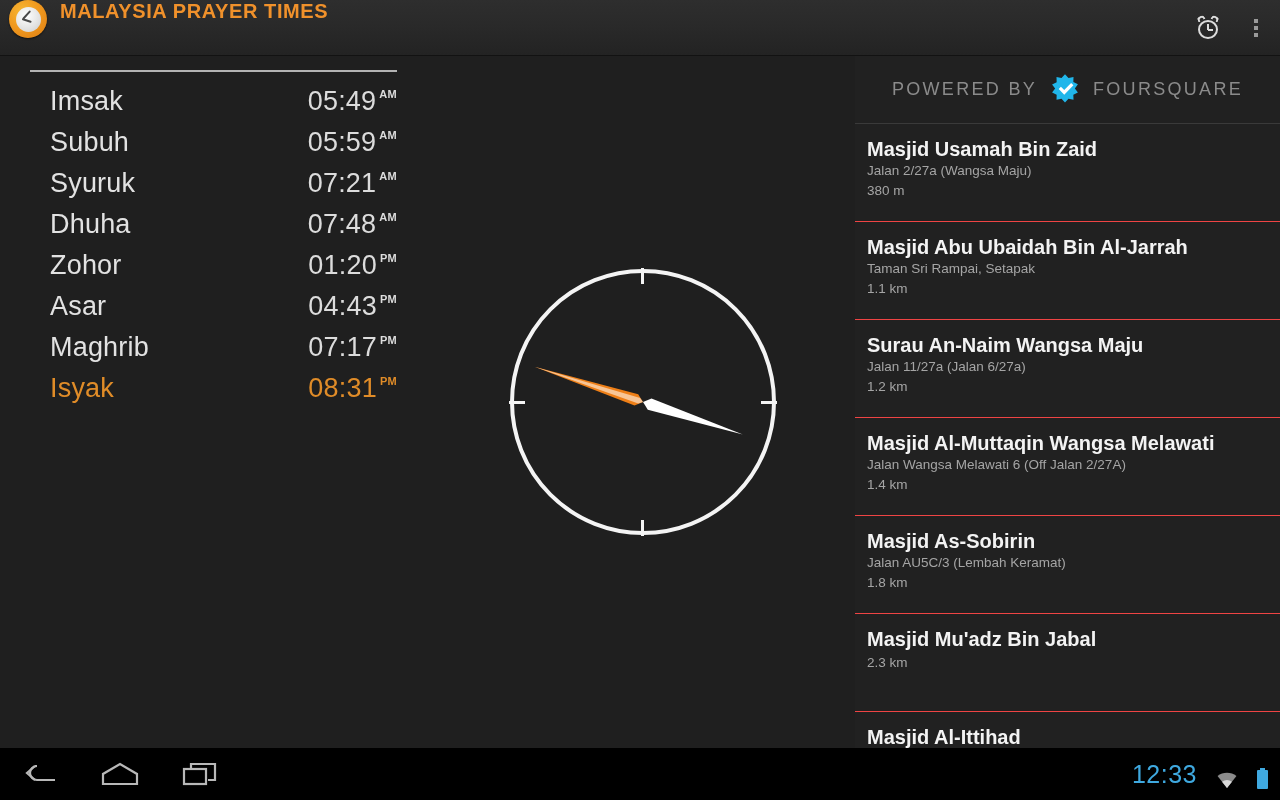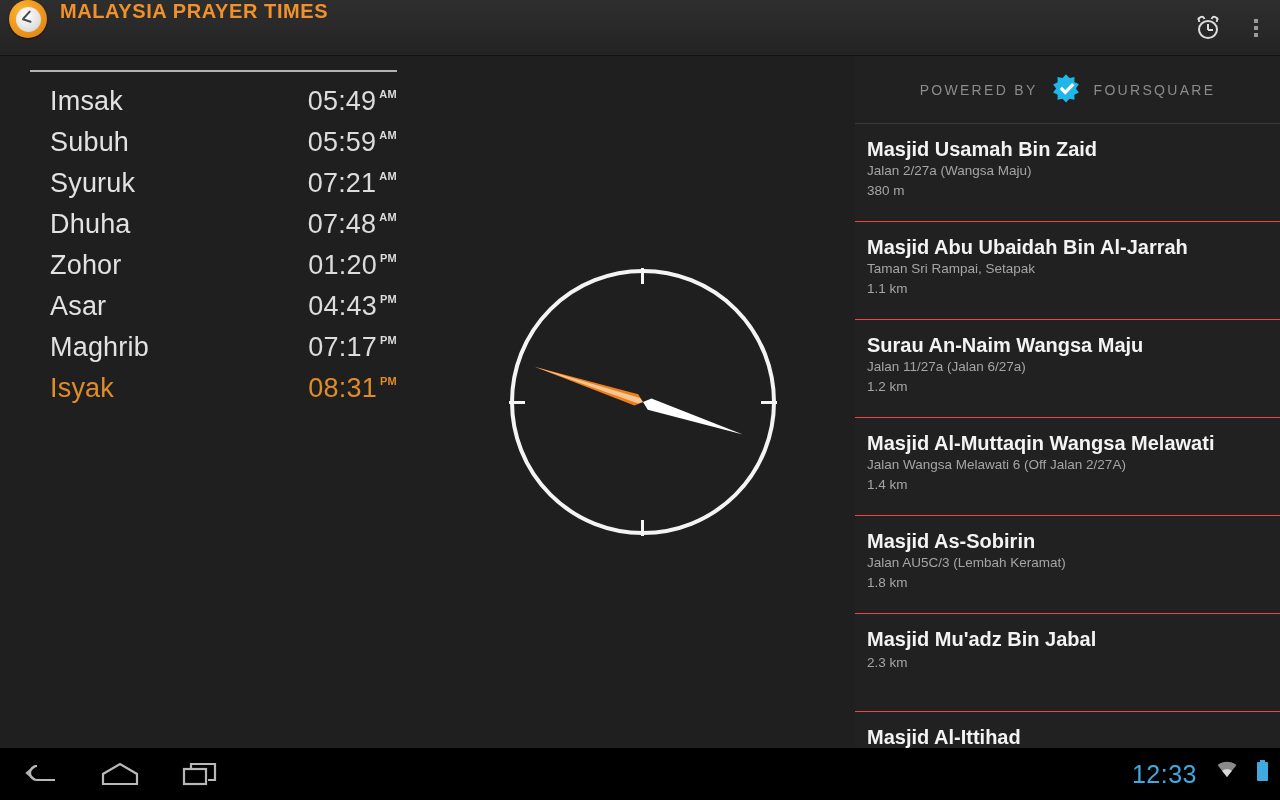--- a/index.html
+++ b/index.html
@@ -137,39 +137,39 @@
 
   
   .right-pane {
     position:absolute; left:855px; top:0; width:425px; height:692px;
     background:#212121; overflow:hidden;
   }
   .fsq-header {
     height:68px; display:flex; align-items:center; justify-content:center; gap:11px;
     border-bottom:1px solid #3a3a3a;
   }
-  .fsq-txt { font-size:14px; color:#8b8b8b; letter-spacing:2.3px; font-weight:normal; }
+  .fsq-txt { font-size:18px; color:#8b8b8b; letter-spacing:2.3px; font-weight:normal; }
   .fsq-logo { width:34px; height:34px; flex:0 0 auto; }
   .venue {
     padding:13px 0 12px 12px; border-bottom:1px solid #ef4444;
     min-height:98px;
   }
   .venue-name { font-size:20px; font-weight:bold; color:#f3f3f3; line-height:1.25; }
   .venue-addr { font-size:13.5px; color:#a5a5a5; margin-top:0; line-height:1.3; }
   .venue-dist { font-size:13.5px; color:#a5a5a5; margin-top:3px; }
   .venue.partial { min-height:auto; padding-bottom:0; border-bottom:none; }
 
   
   .navbar {
     position:absolute; bottom:0; left:0; width:1280px; height:52px;
     background:#000; display:flex; align-items:center;
   }
   .nav-btn { width:80px; height:52px; display:flex; align-items:center; justify-content:center; }
   .nav-spacer { flex:1 1 auto; }
-  .sys-right { display:flex; align-items:flex-start; gap:19px; padding-right:12px; }
+  .sys-right { display:flex; align-items:flex-end; gap:19px; padding-right:12px; }
   .sys-clock { font-size:25px; color:#3fa9e0; letter-spacing:.5px; }
   .wifi-ico { width:22px; height:18px; }
   .batt-ico { width:11px; height:21px; position:relative; }
   .batt-ico .cap { position:absolute; top:0; left:3px; width:5px; height:3px; background:#3fa9e0; }
   .batt-ico .shell { position:absolute; top:2px; left:0; width:11px; height:19px; background:#3fa9e0; border-radius:1px;}
 </style>
 </head>
 <body>
 
 <div id="app">

